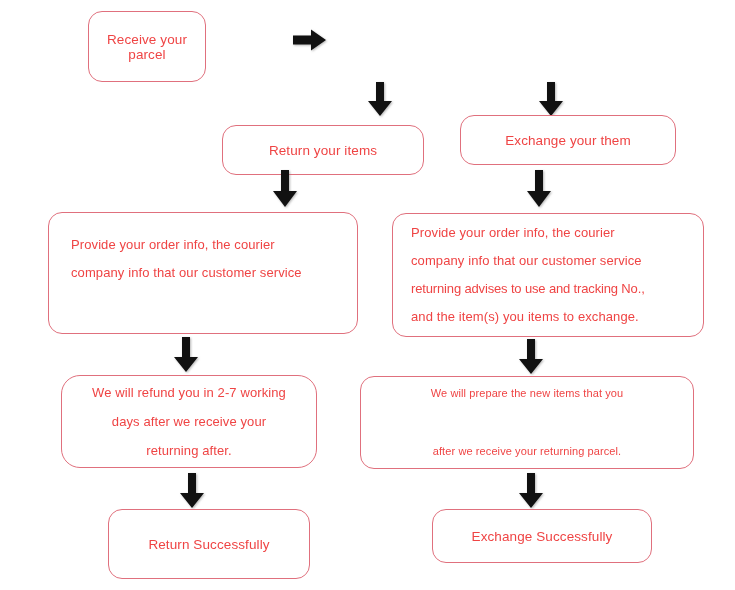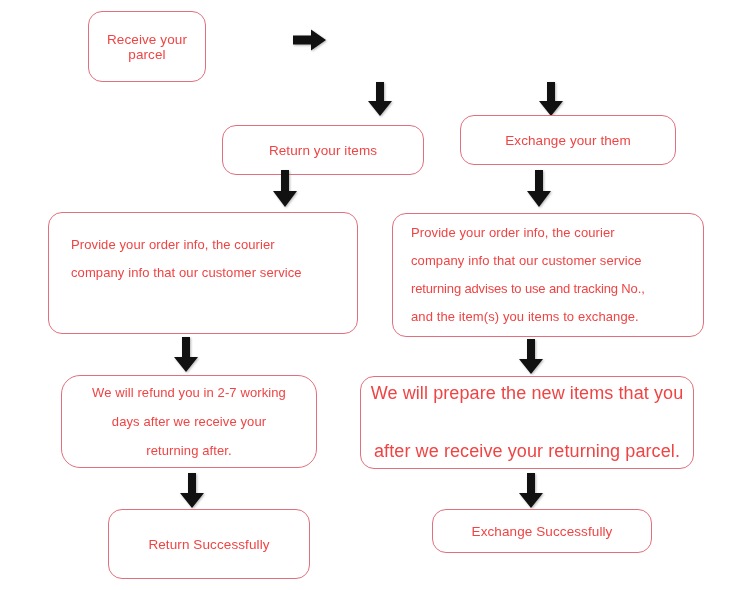--- a/index.html
+++ b/index.html
@@ -33,21 +33,21 @@
   .node .txt {
     display: block;
     width: 100%;
   }
   .node.center .txt { text-align: center; }
   .node.left   .txt { text-align: left; }
 
   .t1 { font-size: 13.5px; }
   .t2 { font-size: 13px; line-height: 28px; }
   .t3 { font-size: 13px; line-height: 29px; }
-  .t3b { font-size: 18px; line-height: 29px; }
+  .t3b { font-size: 11px; line-height: 29px; }
 
   
   .arrow {
     position: absolute;
     filter: drop-shadow(1.5px 1.5px 1.2px rgba(120,120,120,0.55));
   }
   .arrow svg { display: block; }
 
   .para-line { white-space: nowrap; }
   .para-line.cond { letter-spacing: -0.15px; }
@@ -154,17 +154,17 @@
   <div class="arrow" style="left:518px; top:473px;">
     <svg width="26" height="36" viewBox="0 0 26 36">
       <path d="M9,0 L17,0 L17,20 L25,20 L13,35 L1,20 L9,20 Z" fill="#111111"></path>
     </svg>
   </div>
 
   <div class="node center t1" style="left:108px; top:509px; width:202px; height:70px;">
     <span class="txt">Return Successfully</span>
   </div>
 
-  <div class="node center t1" style="left:432px; top:509px; width:220px; height:44px;">
+  <div class="node center t1" style="left:432px; top:509px; width:220px; height:54px;">
     <span class="txt">Exchange Successfully</span>
   </div>
 
 </div>
 
 </body></html>

